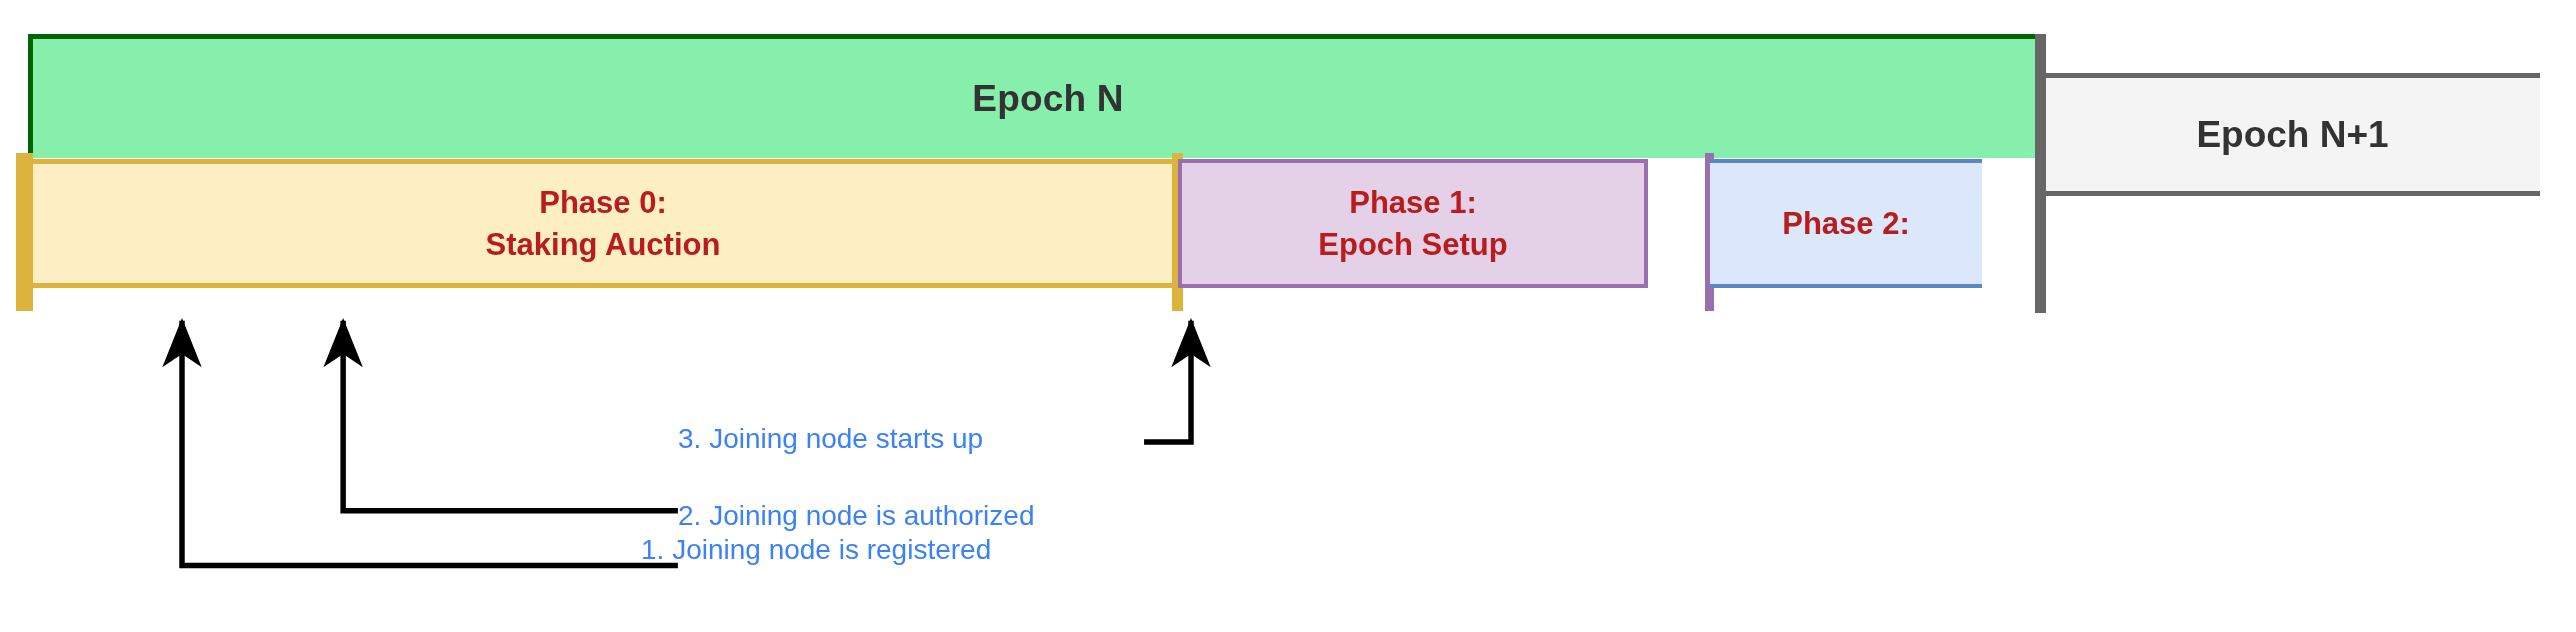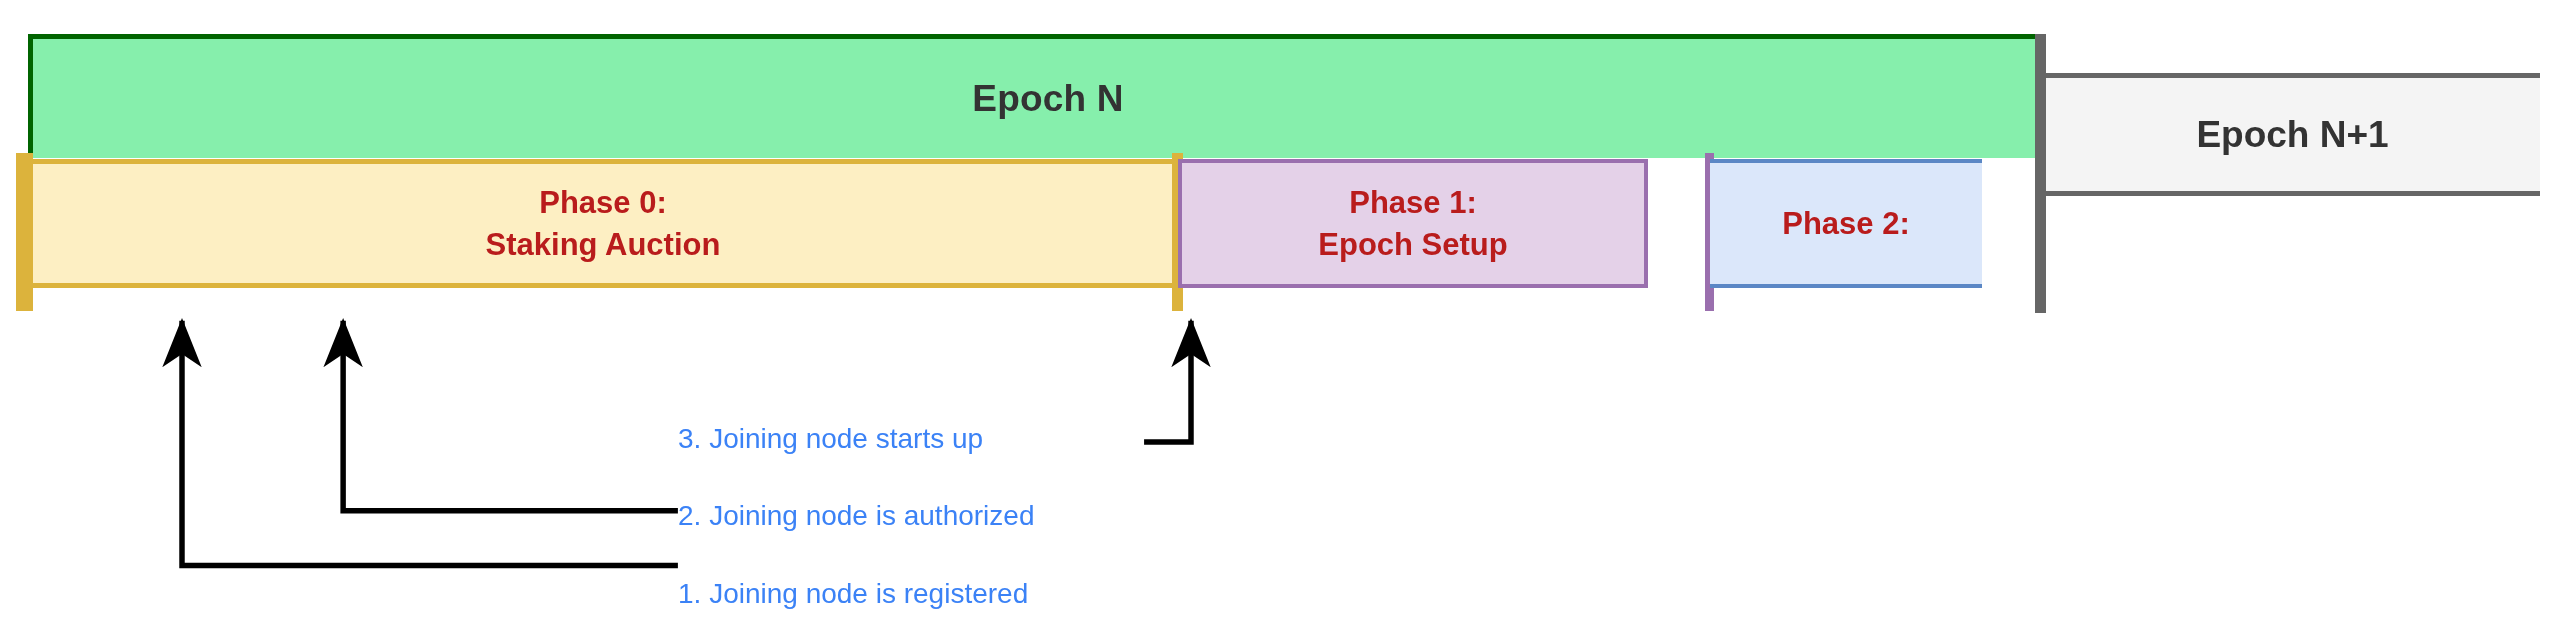--- a/index.html
+++ b/index.html
@@ -157,21 +157,21 @@
 
   
   .callout-label {
     font-size: 28px;
     color: #3b82f6;
     white-space: nowrap;
     text-align: left;
   }
   .callout-3 { left: 678px; top: 423px; }
   .callout-2 { left: 678px; top: 500px; }
-  .callout-1 { left: 678px; top: 534px; margin-top: 44px; }
+  .callout-1 { left: 641px; top: 534px; }
 </style>
 </head>
 <body>
 
 <div id="stage">
 
   <div class="abs epoch-n-left-edge"></div>
 
   <div class="abs epoch-n">
     <span class="epoch-n-label">Epoch N</span>

